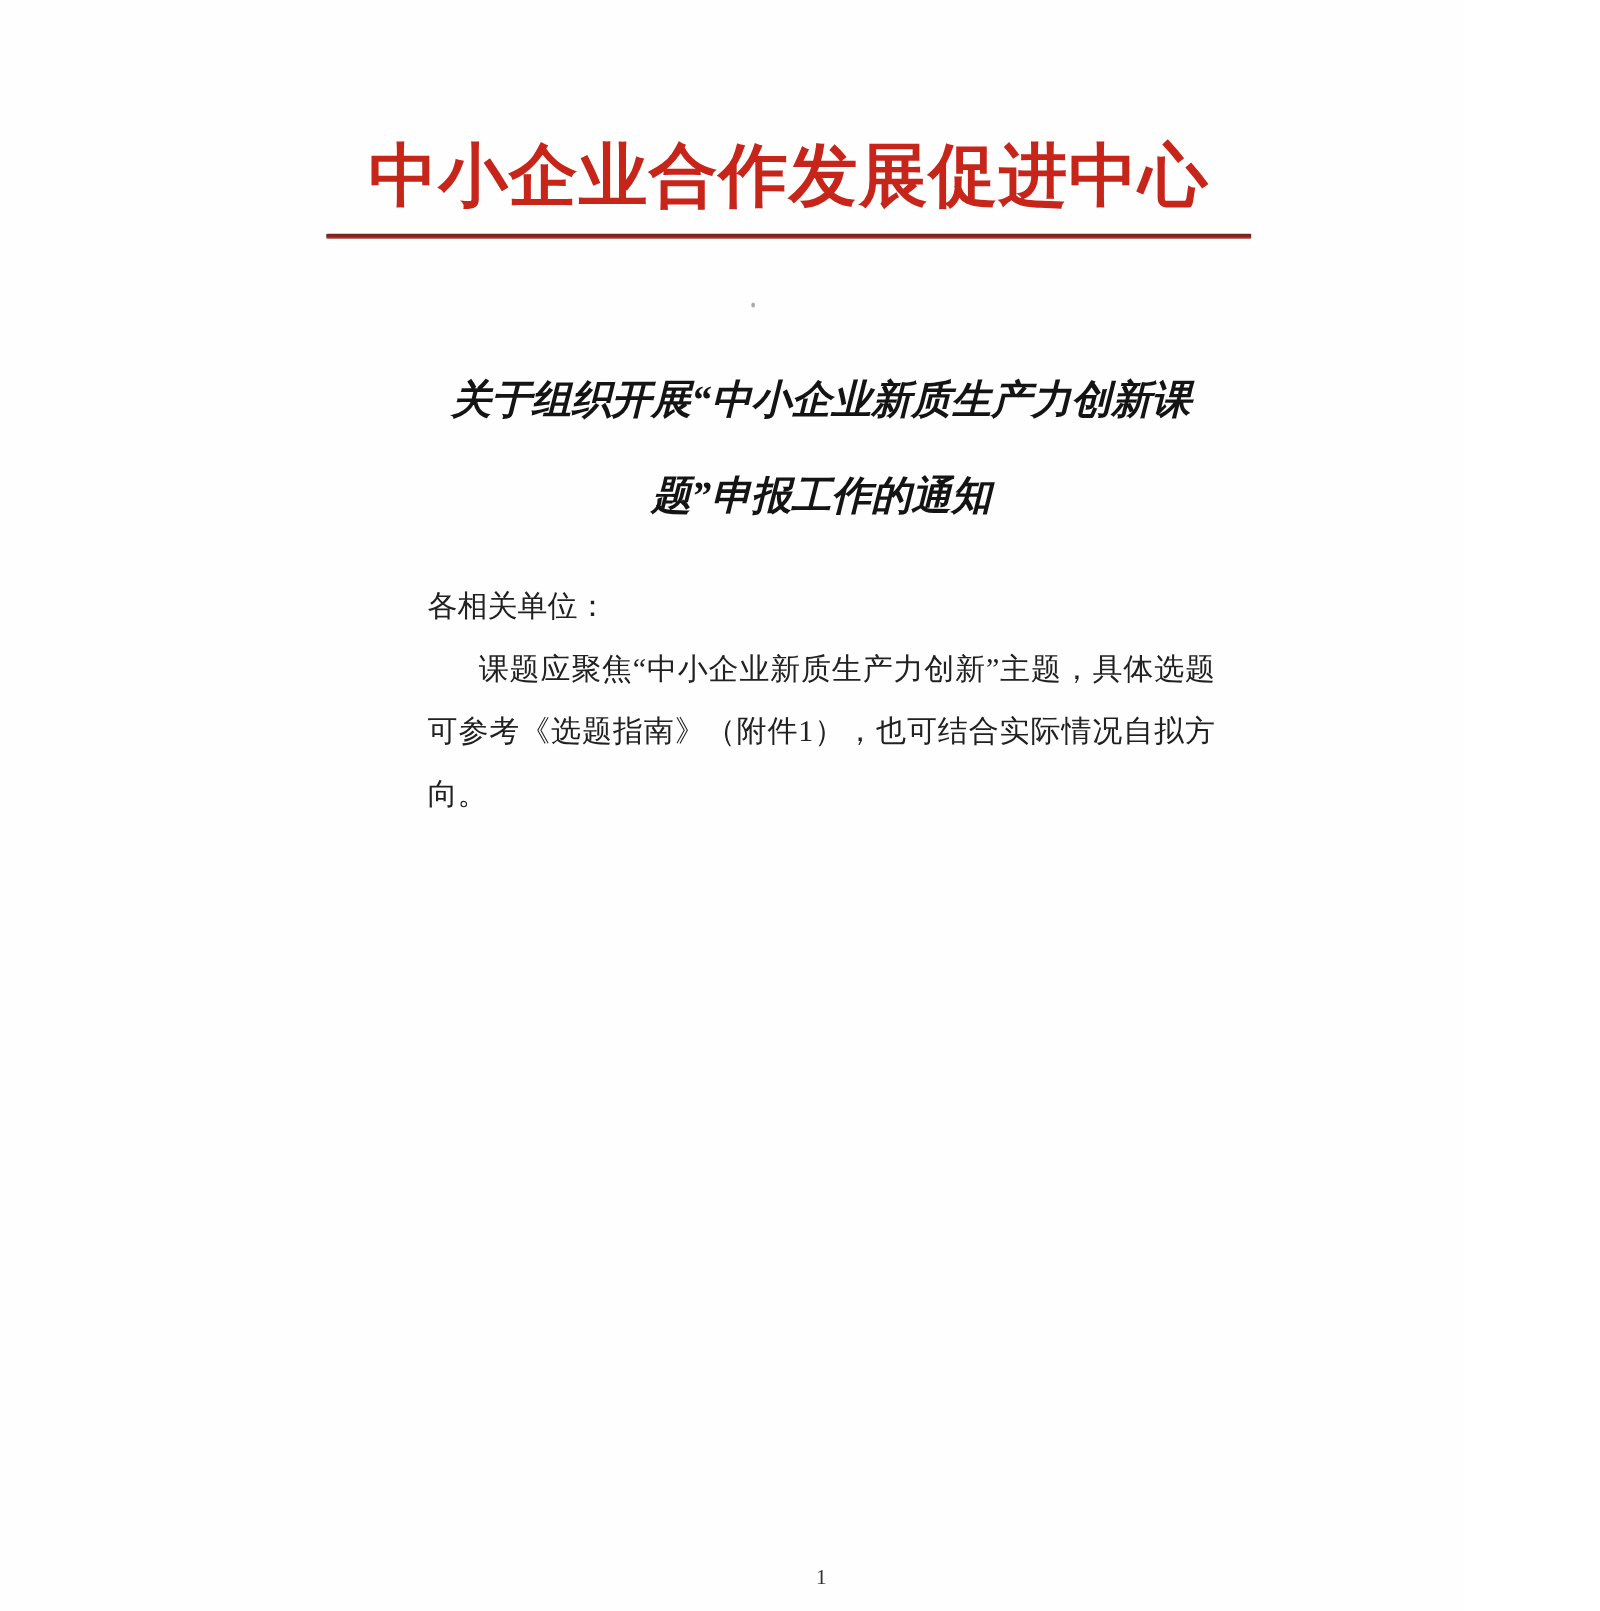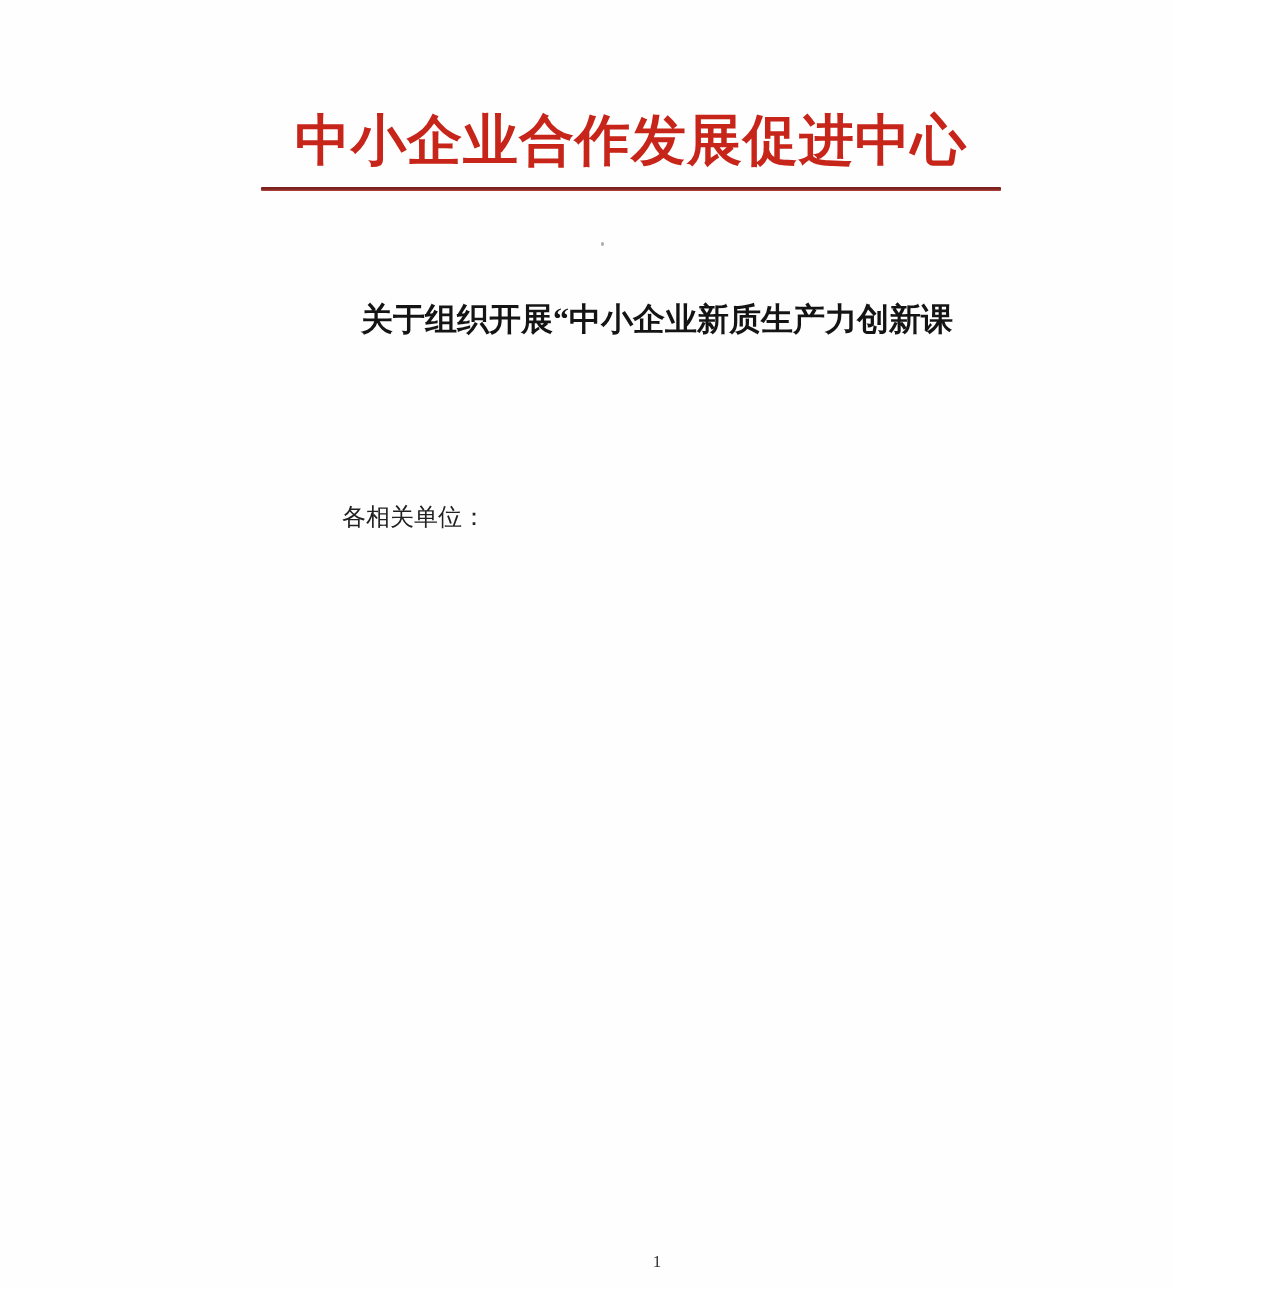--- a/index.html
+++ b/index.html
@@ -54,27 +54,28 @@
   .title-block {
     position: absolute;
     top: 281px;
     left: 342px;
     width: 630px;
     text-align: center;
     font-weight: 700;
     font-size: 32px;
     line-height: 77px;
     color: var(--title-ink, #141414);
+    font-style: italic;
   }
   .title-line { white-space: nowrap; }
 
   
   .body-block {
     position: absolute;
-    top: 492px;
+    top: 461px;
     left: 342px;
     width: 630px;
     font-size: 24px;
     line-height: 50px;
     text-align: justify;
     color: var(--body-ink, #212121);
   }
   .body-block p { margin: 0; }
   .para-indent { text-indent: 41px; }
   .heading {
@@ -103,21 +104,23 @@
 
   <div class="letterhead-block">
     <div class="org-name">中小企业合作发展促进中心</div>
     <div class="letterhead-rule"></div>
   </div>
 
   <div class="scan-dot"></div>
 
   <div class="title-block">
     <div class="title-line">关于组织开展“中小企业新质生产力创新课</div>
+    <div class="title-line">题”申报工作的通知</div>
   </div>
 
   <div class="body-block">
     <p class="salutation">各相关单位：</p>
+    <p class="para-indent">课题应聚焦“中小企业新质生产力创新”主题，具体选题可参考《选题指南》（附件1），也可结合实际情况自拟方向。</p>
   </div>
 
   <div class="page-number">1</div>
 
 </div>
 
 </body></html>

